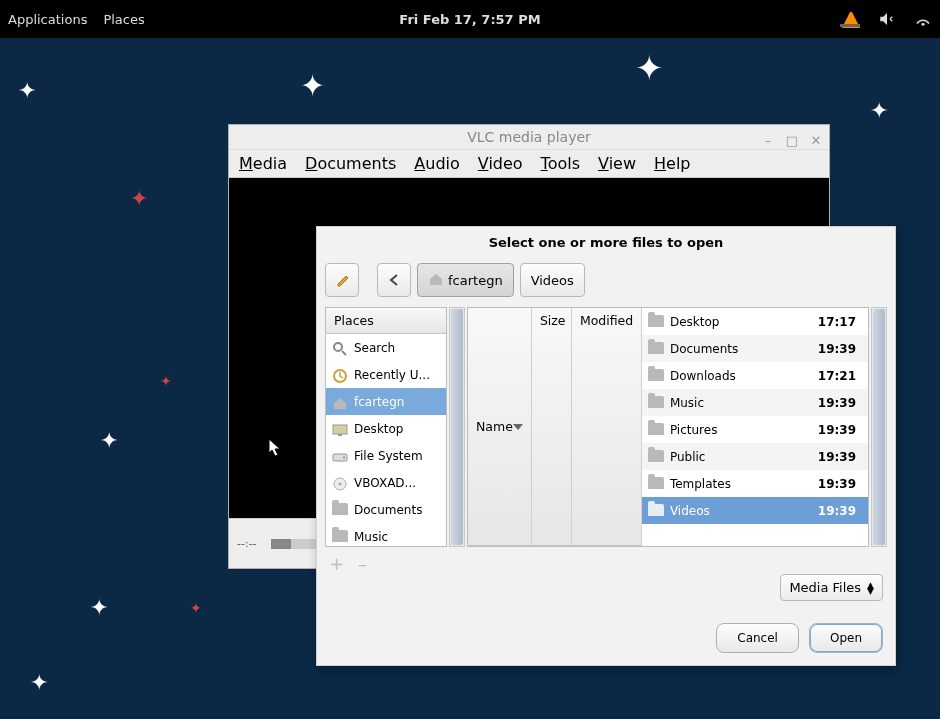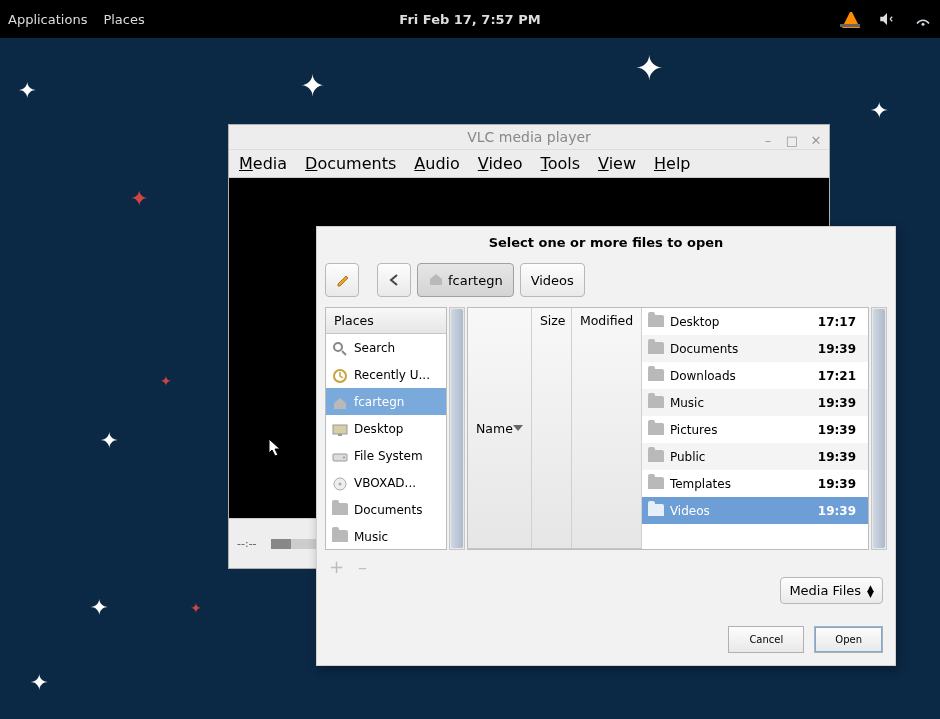--- a/index.html
+++ b/index.html
@@ -59,21 +59,21 @@
 .file-item .sz { width:34px; text-align:right; }
 .file-item .md { width:64px; text-align:right; padding-right:6px;font-weight:bold; }
 .file-item.alt { background:#f4f4f4; }
 .file-item.selected { color:#fff; }
 .scroll-rail { width:16px; background:#e8e8e8; border:1px solid #c8c8c8; display:flex; flex-direction:column; }
 .scroll-thumb { flex:1; background:linear-gradient(90deg,#cfd8e4,#aeb9c9); margin:1px; border-radius:2px; }
 .addremove { display:flex; gap:14px; padding:6px 12px 0; color:#bdbdbd; font-size:18px; }
 .bottom { display:flex; justify-content:flex-end; align-items:center; gap:10px; padding:10px 12px 12px; }
 .filter { display:flex; align-items:center; gap:6px; border:1px solid #b8b8b8; border-radius:4px; padding:5px 8px; background:linear-gradient(#fdfdfd,#eaeaea); font-size:13px; }
 .filter .updown { display:flex; flex-direction:column; line-height:6px; font-size:9px; }
-.dlg-btn { padding:7px 20px; border:1px solid #b0b0b0; border-radius:0; background:linear-gradient(#fdfdfd,#e8e8e8); font-size:10px; }
+.dlg-btn { padding:7px 20px; border:1px solid #b0b0b0; border-radius:8px; background:linear-gradient(#fdfdfd,#e8e8e8); font-size:12px; }
 .dlg-btn.primary { box-shadow: inset 0 0 0 1px #7aa9db; }
 .folder-ico { width:16px; height:12px; background:#b9b9b9; border-radius:2px 2px 0 0; position:relative; display:inline-block; }
 .folder-ico::before { content:""; position:absolute; left:0; top:-3px; width:7px; height:4px; background:#b9b9b9; border-radius:2px 2px 0 0; }
 .file-item.selected .folder-ico, .place-item.selected .folder-ico { background:#e8eef8; }
 .file-item.selected .folder-ico::before, .place-item.selected .folder-ico::before { background:#e8eef8; }
 .home-ico svg, .place-icon svg { width:16px; height:16px; }
 .cursor { position:absolute; left:268px; top:438px; width:14px; height:20px; pointer-events:none; }
 </style>
 </head>
 <body>

